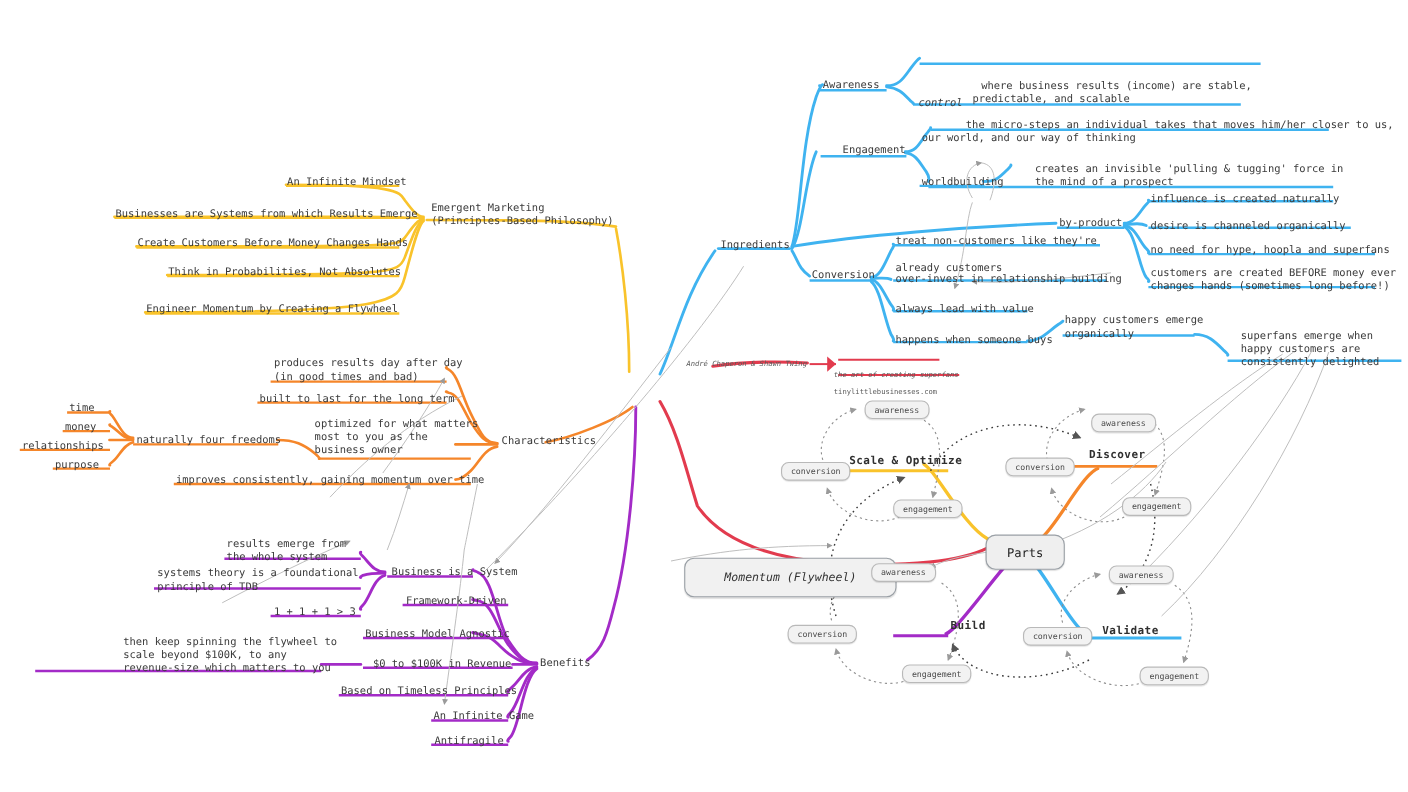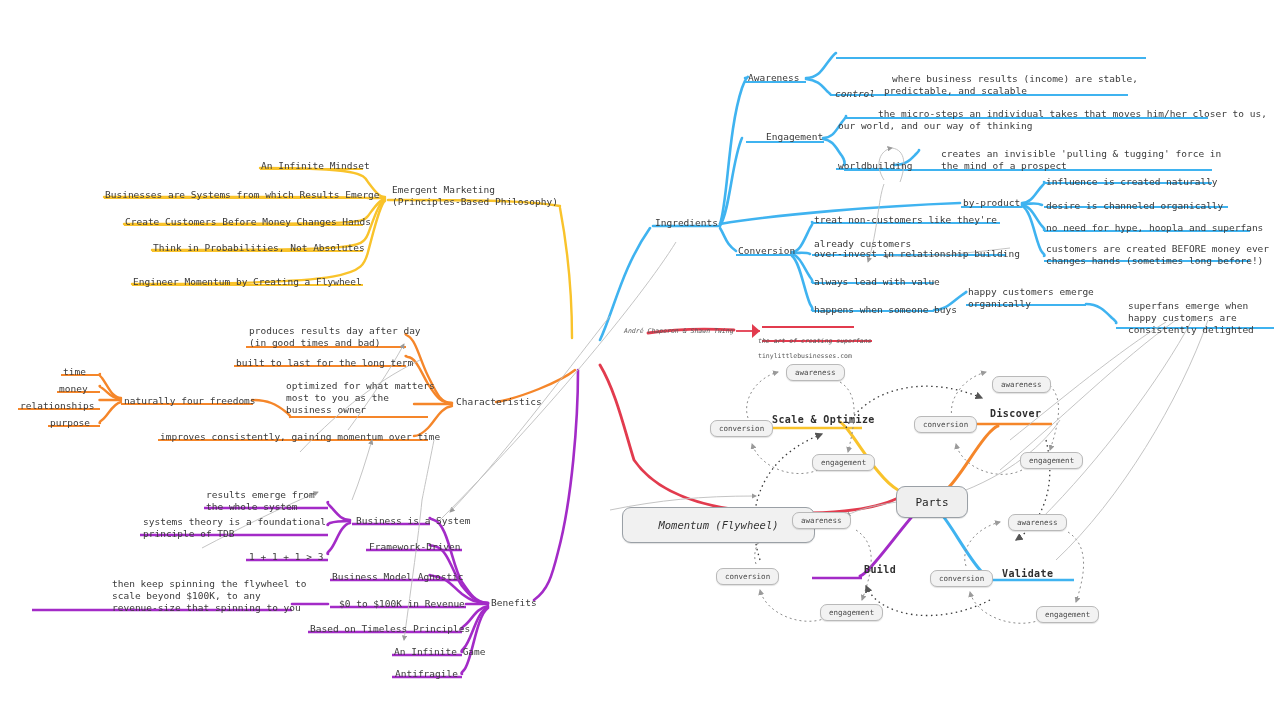--- a/index.html
+++ b/index.html
@@ -314,21 +314,21 @@
   <div class="lbl" style="left:206px;top:501px;">the whole system</div>
   <div class="lbl" style="left:143px;top:516px;">systems theory is a foundational</div>
   <div class="lbl" style="left:143px;top:528px;">principle of TDB</div>
   <div class="lbl" style="left:249px;top:551px;">1 + 1 + 1 &gt; 3</div>
 
   <div class="lbl" style="left:369px;top:541px;">Framework-Driven</div>
   <div class="lbl" style="left:332px;top:571px;">Business Model Agnostic</div>
   <div class="lbl" style="left:339px;top:598px;">$0 to $100K in Revenue</div>
   <div class="lbl" style="left:112px;top:578px;">then keep spinning the flywheel to</div>
   <div class="lbl" style="left:112px;top:590px;">scale beyond $100K, to any</div>
-  <div class="lbl" style="left:112px;top:602px;">revenue-size that spinning to you</div>
+  <div class="lbl" style="left:112px;top:602px;">revenue-size which matters to you</div>
   <div class="lbl" style="left:310px;top:623px;">Based on Timeless Principles</div>
   <div class="lbl" style="left:394px;top:646px;">An Infinite Game</div>
   <div class="lbl" style="left:395px;top:668px;">Antifragile</div>
 
   <div class="node parts" style="left:896px;top:486px;width:48px;height:22px;">Parts</div>
   <div class="node momentum" style="left:622px;top:507px;width:137px;height:24px;">Momentum (Flywheel)</div>
 
   <div class="partlabel" style="left:772px;top:414px;">Scale &amp; Optimize</div>
   <div class="node pill" style="left:786px;top:364px;">awareness</div>
   <div class="node pill" style="left:710px;top:420px;">conversion</div>

